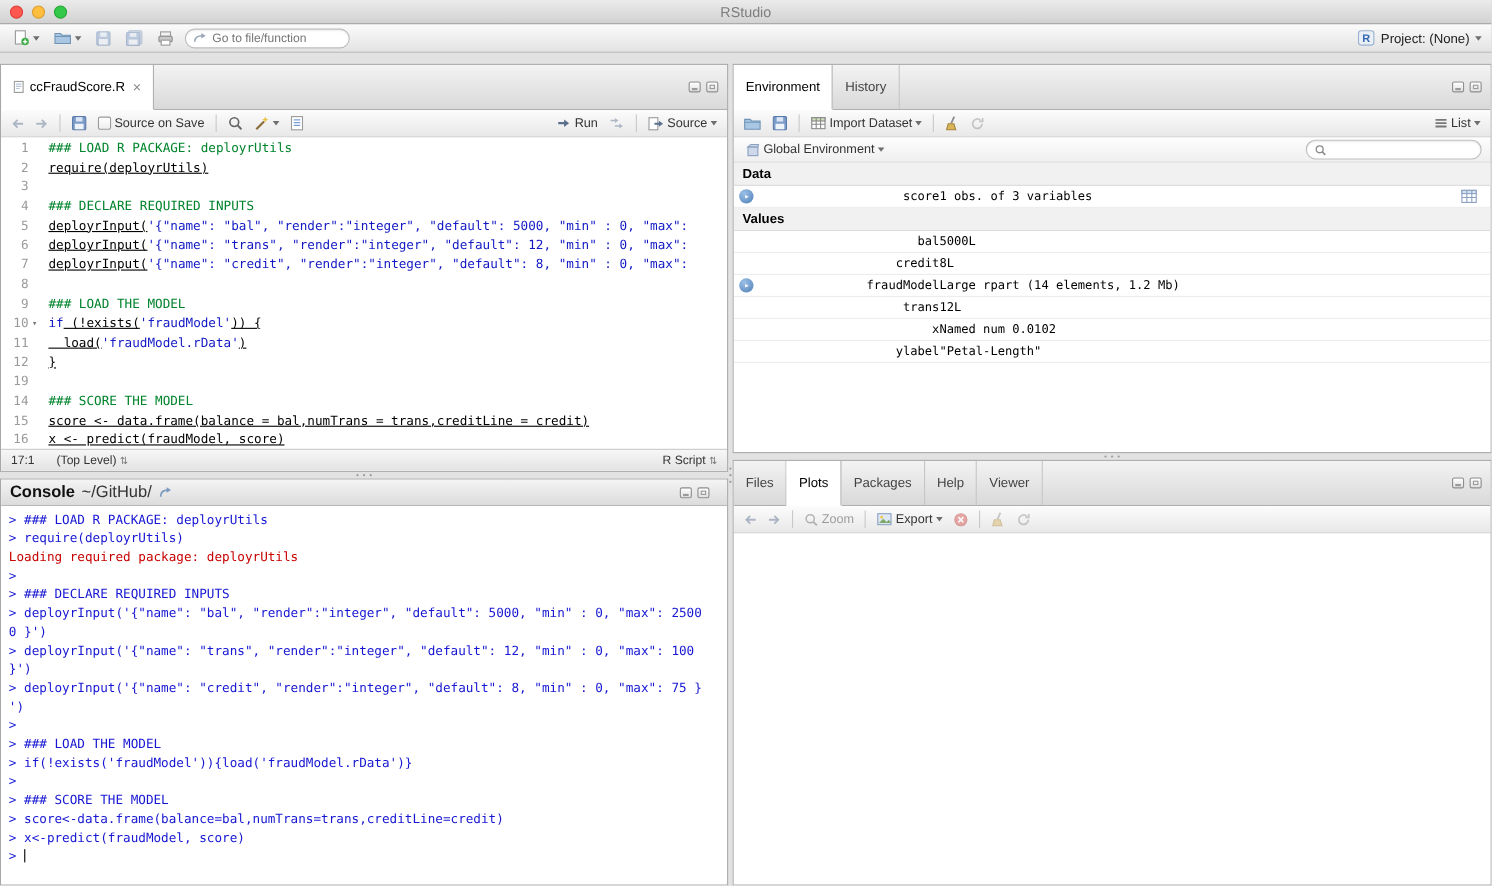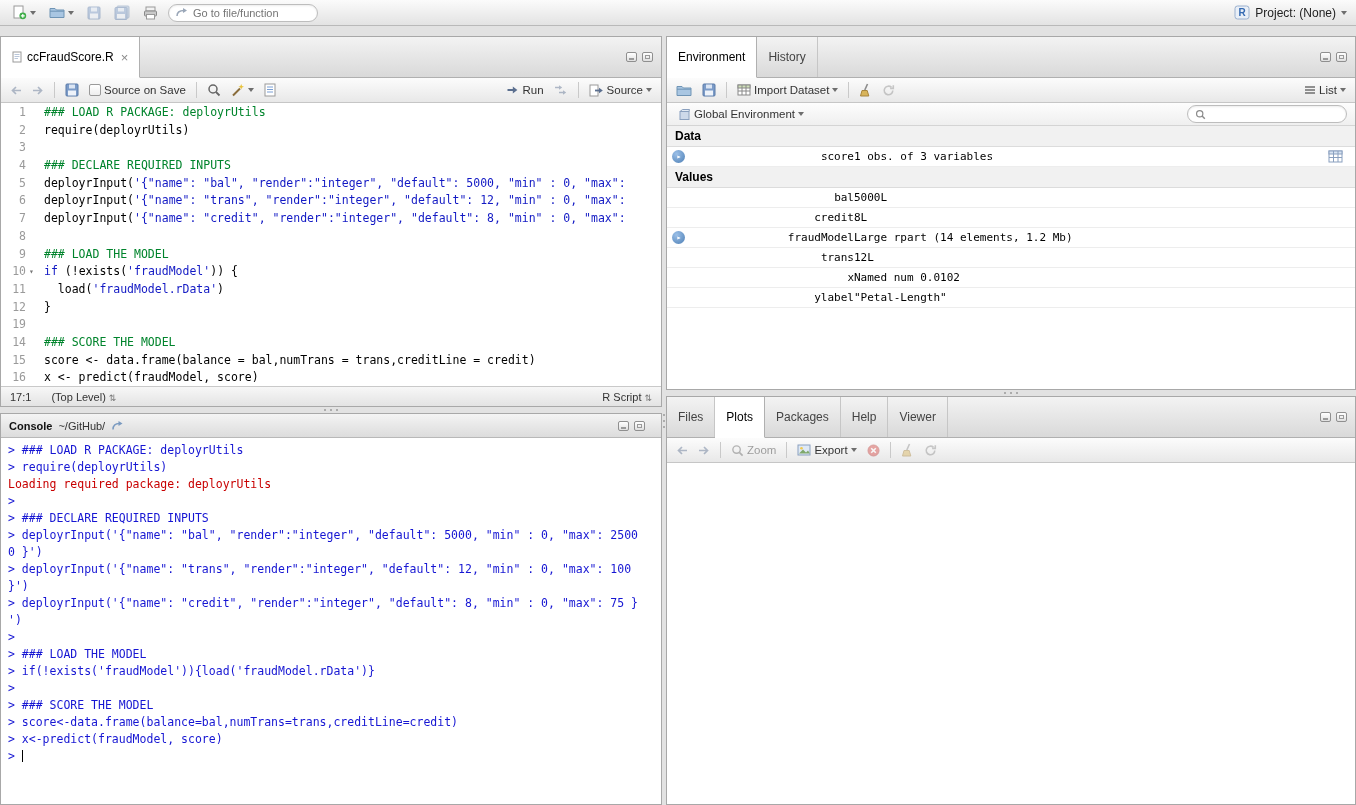--- a/index.html
+++ b/index.html
@@ -61,29 +61,29 @@
   
   .code { flex: 1; background: #fff; overflow: hidden; padding-top: 1px; }
   .cl { display: flex; height: 17.7px; line-height: 17.7px; font-family: "DejaVu Sans Mono", monospace; font-size: 11.5px; }
   .gut { width: 36px; flex: none; display: flex; align-items: center; color: #9a9a9a; }
   .lnum { flex: 1; text-align: right; }
   .fold { width: 11px; flex: none; font-size: 8px; color: #777; text-align: center; }
   .ltext { white-space: pre; padding-left: 6px; }
   .t-comment { color: #00842c; }
   .t-string { color: #1219c4; }
   .t-keyword { color: #1219c4; }
-  .t-plain { color: #000; }
+  .t-plain { color: #000; text-decoration: underline; }
   .caret-i { display: inline-block; width: 1px; height: 12px; background: #000; vertical-align: -2px; }
 
   
   .statusbar { height: 20px; flex: none; background: linear-gradient(#f7f7f7,#e3e3e3); border-top: 1px solid #c9c9c9; display: flex; align-items: center; font-size: 11px; color: #333; padding: 0 9px; gap: 20px; }
   .updown { font-size: 9px; color: #777; margin-left: 3px; }
 
   
-  .console-header { height: 24px; flex: none; background: linear-gradient(#f4f4f4,#dcdcdc); border-bottom: 1px solid #b8b8b8; display: flex; align-items: center; padding: 0 8px; gap: 6px; font-size: 11px; }
+  .console-header { height: 24px; flex: none; background: linear-gradient(#f4f4f4,#dcdcdc); border-bottom: 1px solid #b8b8b8; display: flex; align-items: center; padding: 0 8px; gap: 6px; font-size: 15px; }
   .console-title { font-weight: bold; color: #111; }
   .console-path { color: #333; }
   .console-body { flex: 1; background: #fff; padding: 4px 7px; font-family: "DejaVu Sans Mono", monospace; font-size: 11.5px; line-height: 17px; overflow: hidden; }
   .con-line { white-space: pre; }
   .c-input { color: #1616d3; }
   .c-message { color: #c80000; }
   .c-prompt { color: #1616d3; }
 
   
   .env-global { height: 23px; flex: none; display: flex; align-items: center; gap: 6px; padding: 0 8px; background: linear-gradient(#fdfdfd,#efefef); border-bottom: 1px solid #d4d4d4; font-size: 12px; color: #222; }
@@ -98,20 +98,28 @@
   .egrid { margin-right: 12px; flex: none; display: flex; }
 
   
   .plot-body { flex: 1; background: #fff; }
 </style>
 </head>
 <body>
 
 <div class="window">
 
+  <div class="titlebar">
+    <div class="traffic">
+      <span class="light red"></span>
+      <span class="light yellow"></span>
+      <span class="light green"></span>
+    </div>
+    <div class="win-title">RStudio</div>
+  </div>
 
   <div class="main-toolbar">
     <span class="tbtn">
       <svg width="15" height="15" viewBox="0 0 15 15">
           <rect x="2" y="1" width="9" height="12" fill="#fff" stroke="#9a9a9a"></rect>
           <circle cx="10.8" cy="10.8" r="3.4" fill="#3fae49"></circle>
           <path d="M10.8 8.9v3.8M8.9 10.8h3.8" stroke="#fff" stroke-width="1.2"></path>
         </svg>
       <span class="caret-down"></span>
     </span>

